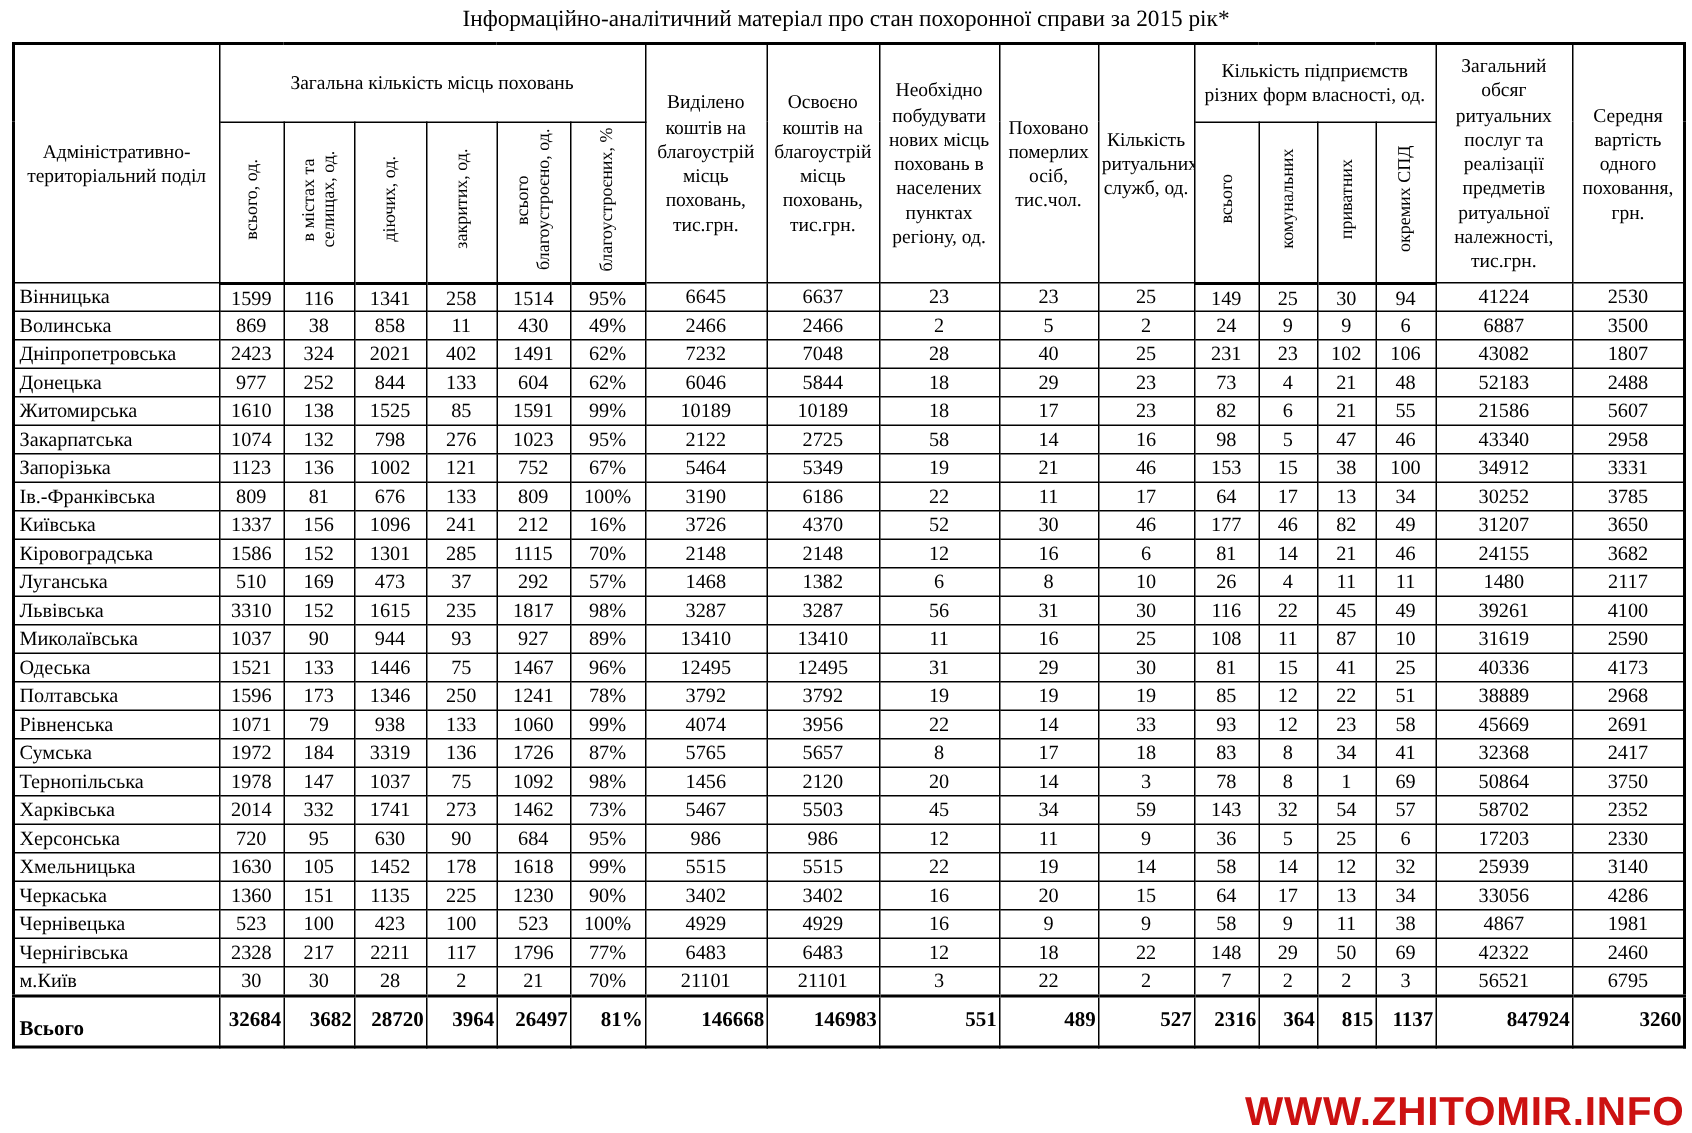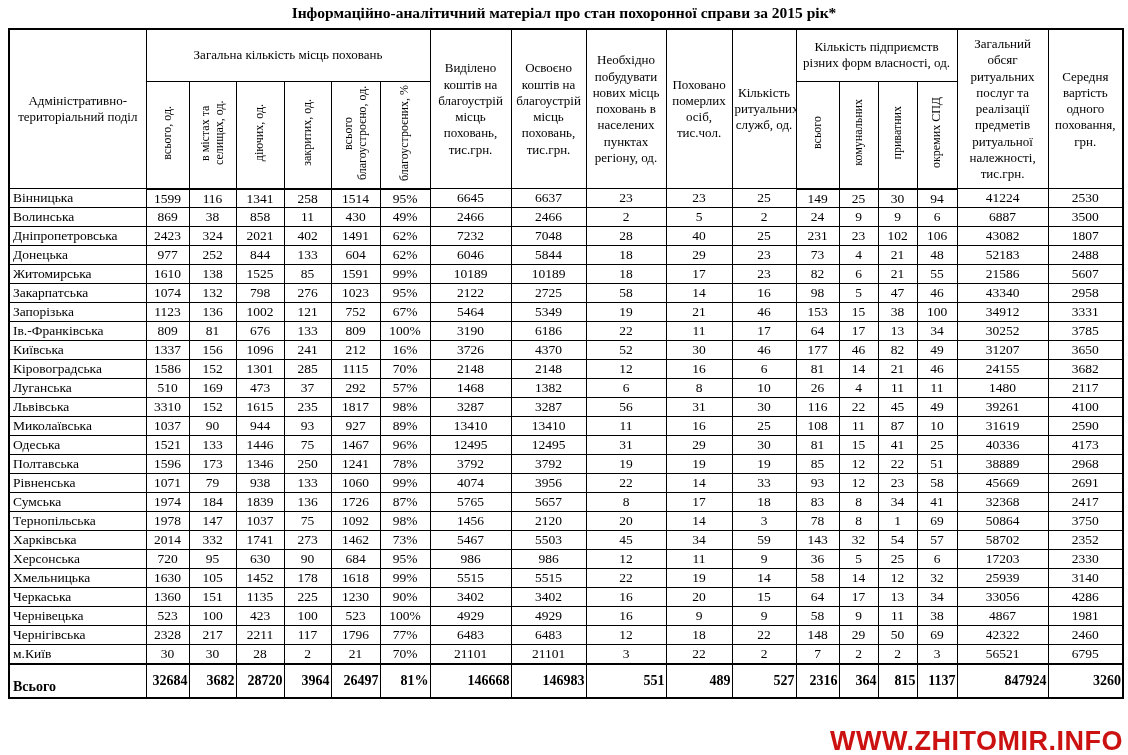--- a/index.html
+++ b/index.html
@@ -6,21 +6,21 @@
   html, body { background: #ffffff; }
   body { font-family: "Liberation Serif", serif; color: #000; }
   .page {
     position: relative;
     width: 1128px; height: 755px;
     background: #fff;
     overflow: hidden;
   }
   .title {
     position: absolute; top: 4px; left: 0; width: 100%;
-    text-align: center; font-weight: bold; font-size: 15.5px;
+    text-align: center; font-weight: normal; font-size: 15.5px;
   }
   table.main {
     position: absolute; top: 28px; left: 8px;
     border-collapse: collapse; table-layout: fixed;
     width: 1114px;
     border: 2px solid #000;
     font-size: 13px;
   }
   th, td { border: 1px solid #000; overflow: hidden; }
   thead th {
@@ -424,23 +424,23 @@
           <td class="num">33</td>
           <td class="num">93</td>
           <td class="num">12</td>
           <td class="num">23</td>
           <td class="num">58</td>
           <td class="num">45669</td>
           <td class="num">2691</td>
         </tr>
         <tr>
           <td class="region">Сумська</td>
-          <td class="num">1974</td>
+          <td class="num">1972</td>
           <td class="num">184</td>
-          <td class="num">1839</td>
+          <td class="num">3319</td>
           <td class="num">136</td>
           <td class="num">1726</td>
           <td class="num">87%</td>
           <td class="num">5765</td>
           <td class="num">5657</td>
           <td class="num">8</td>
           <td class="num">17</td>
           <td class="num">18</td>
           <td class="num">83</td>
           <td class="num">8</td>

